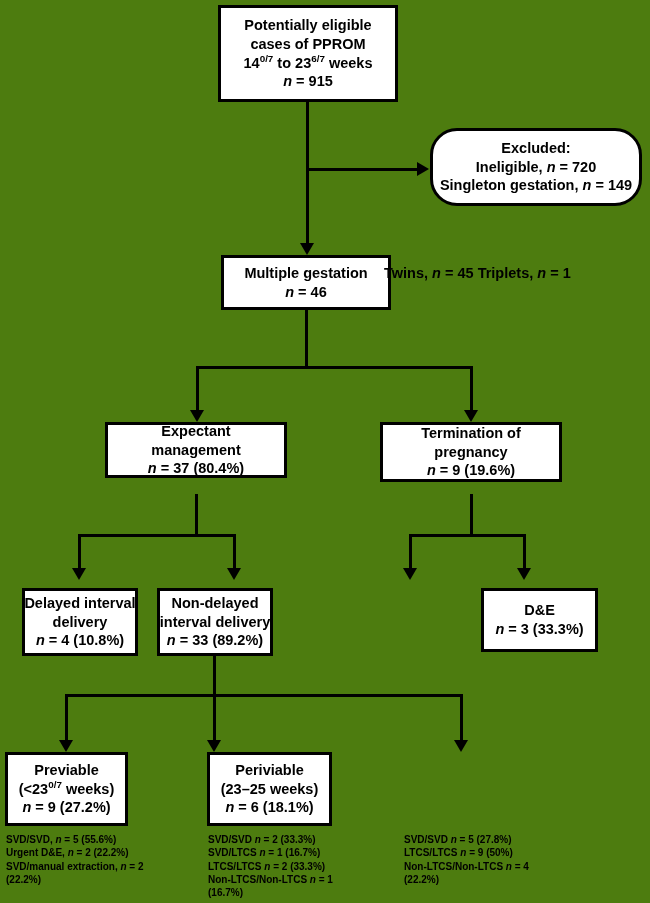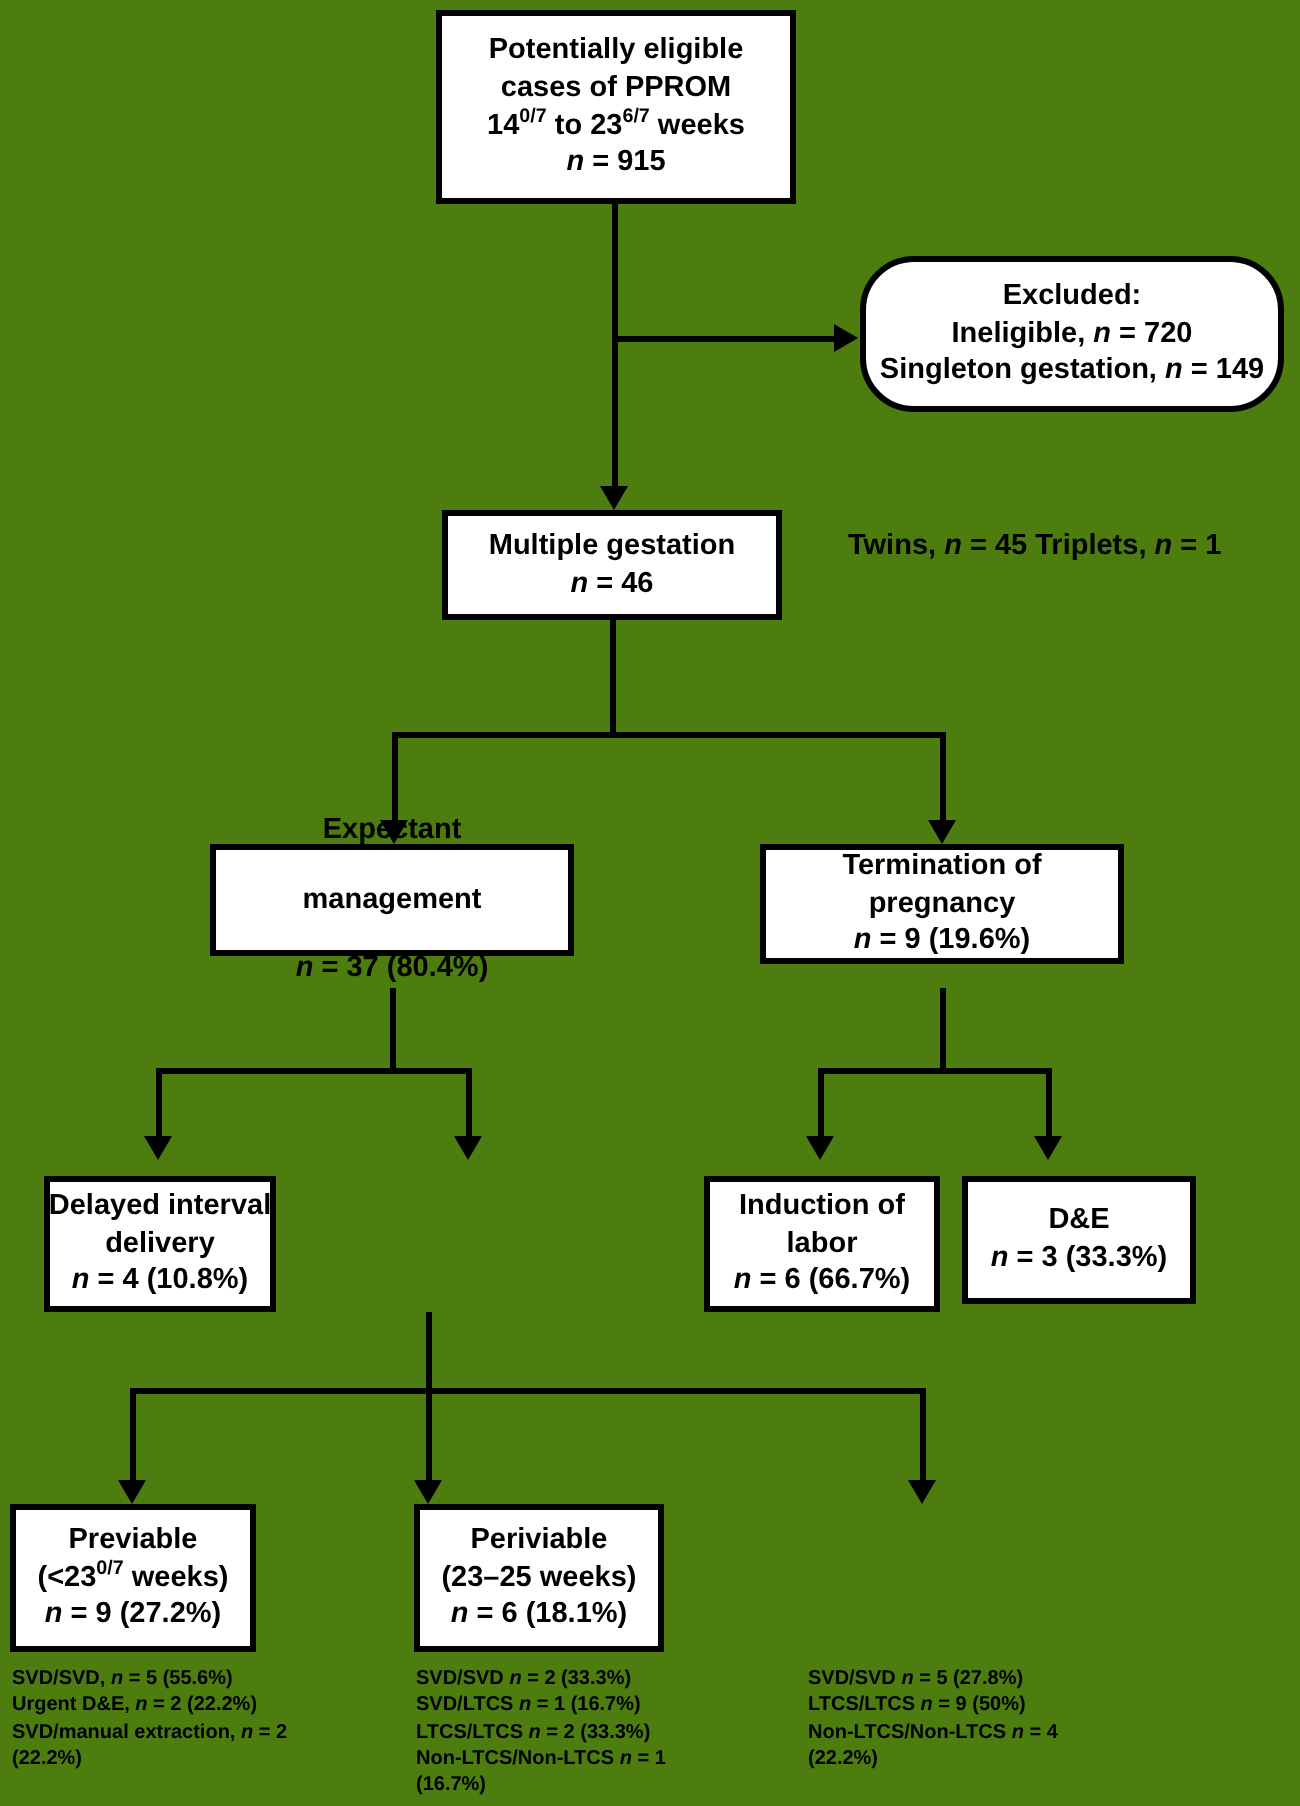--- a/index.html
+++ b/index.html
@@ -99,33 +99,33 @@
     <span class="ln">Excluded:</span>
     <span class="ln"><span>Ineligible, </span><i>n</i><span> = 720</span></span>
     <span class="ln"><span>Singleton gestation, </span><i>n</i><span> = 149</span></span>
   </div>
 
   <div class="box" style="left:221px; top:255px; width:170px; height:55px;">
     <span class="ln">Multiple gestation</span>
     <span class="ln"><i>n</i><span> = 46</span></span>
   </div>
 
-  <div class="side-note" style="left:424px; top:264px;">
+  <div class="side-note" style="left:384px; top:264px;">
     <span class="ln"><span>Twins, </span><i>n</i><span> = 45</span></span>
     <span class="ln"><span>Triplets, </span><i>n</i><span> = 1</span></span>
   </div>
 
   <div class="vline" style="left:305px; top:310px; width:3px; height:58px;"></div>
   <div class="hline" style="left:196px; top:366px; width:277px; height:3px;"></div>
   <div class="vline" style="left:196px; top:366px; width:3px; height:46px;"></div>
   <div class="arrow-down" style="left:190px; top:410px;"></div>
   <div class="vline" style="left:470px; top:366px; width:3px; height:46px;"></div>
   <div class="arrow-down" style="left:464px; top:410px;"></div>
 
-  <div class="box" style="left:105px; top:422px; width:182px; height:56px;gap:16px;">
+  <div class="box" style="left:105px; top:422px; width:182px; height:56px;">
     <span class="ln">Expectant</span>
     <span class="ln">management</span>
     <span class="ln"><i>n</i><span> = 37 (80.4%)</span></span>
   </div>
 
   <div class="box" style="left:380px; top:422px; width:182px; height:60px;">
     <span class="ln">Termination of</span>
     <span class="ln">pregnancy</span>
     <span class="ln"><i>n</i><span> = 9 (19.6%)</span></span>
   </div>
@@ -143,26 +143,26 @@
   <div class="arrow-down" style="left:403px; top:568px;"></div>
   <div class="vline" style="left:523px; top:534px; width:3px; height:36px;"></div>
   <div class="arrow-down" style="left:517px; top:568px;"></div>
 
   <div class="box" style="left:22px; top:588px; width:116px; height:68px;">
     <span class="ln">Delayed interval</span>
     <span class="ln">delivery</span>
     <span class="ln"><i>n</i><span> = 4 (10.8%)</span></span>
   </div>
 
-
-  <div class="box" style="left:352px; top:588px; width:118px; height:68px;">
-    <span class="ln">Induction of</span>
-    <span class="ln">labor</span>
-    <span class="ln"><i>n</i><span> = 6 (66.7%)</span></span>
-  </div>
+  <div class="box" style="left:157px; top:588px; width:116px; height:68px;">
+    <span class="ln">Non-delayed</span>
+    <span class="ln">interval delivery</span>
+    <span class="ln"><i>n</i><span> = 33 (89.2%)</span></span>
+  </div>
+
 
   <div class="box" style="left:481px; top:588px; width:117px; height:64px;">
     <span class="ln">D&amp;E</span>
     <span class="ln"><i>n</i><span> = 3 (33.3%)</span></span>
   </div>
 
   <div class="vline" style="left:213px; top:656px; width:3px; height:86px;"></div>
   <div class="arrow-down" style="left:207px; top:740px;"></div>
   <div class="hline" style="left:65px; top:694px; width:398px; height:3px;"></div>
   <div class="vline" style="left:65px; top:694px; width:3px; height:48px;"></div>

